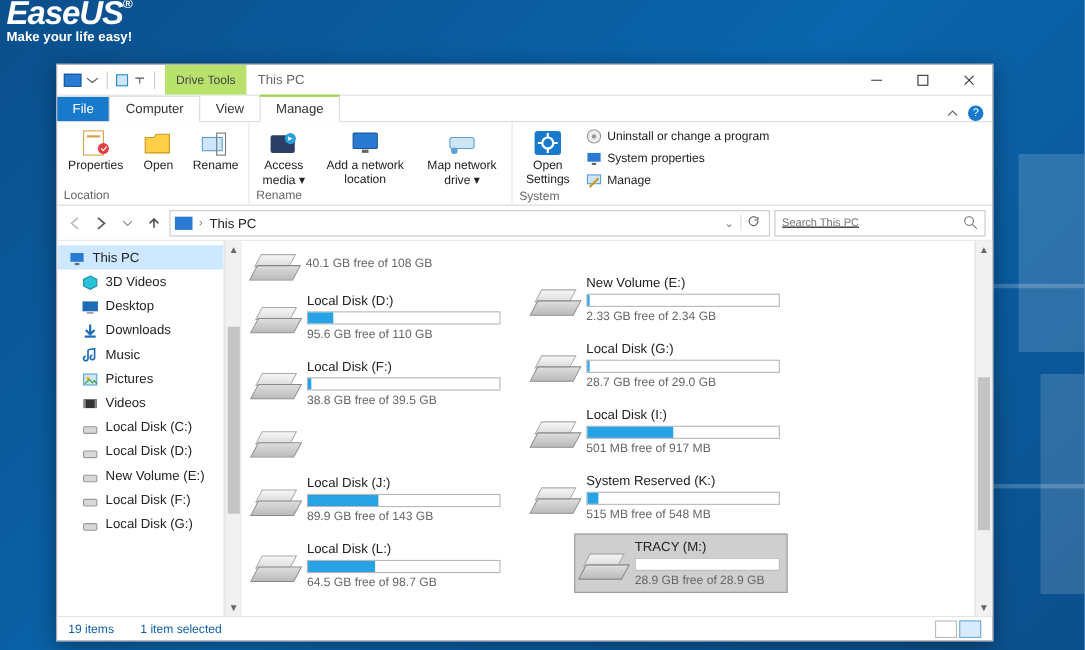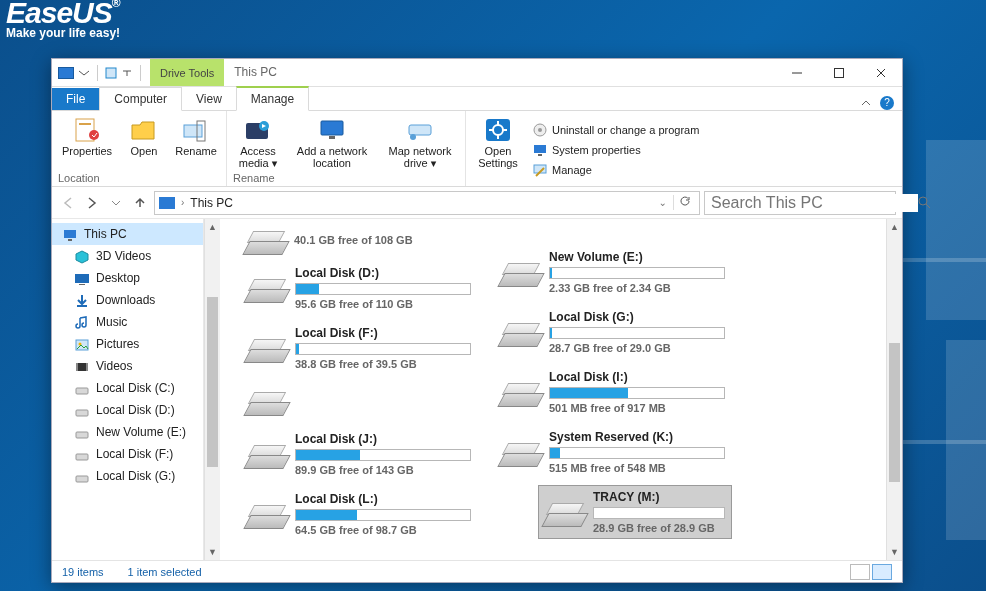--- a/index.html
+++ b/index.html
@@ -70,38 +70,38 @@
   .navarrow.enabled{color:#333;}
   .crumb{flex:1; border:1px solid #c8c8c8; height:24px; display:flex;
          align-items:center; padding:0 4px; gap:6px;}
   .crumb .pc{width:16px;height:12px;background:#2a7ad4;}
   .crumb .bt{font-size:12px;}
   .crumb .gt{color:#777;font-size:10px;}
   .crumb .fill{flex:1;}
   .crumb .ref{width:22px;text-align:center;border-left:1px solid #ddd;color:#555;}
   .searchbox{width:192px;height:24px;border:1px solid #c8c8c8;display:flex;
              align-items:center;padding:0 6px;color:#888;}
-  .searchbox input{border:none;outline:none;flex:1;font-size:16px;}
+  .searchbox input{border:none;outline:none;flex:1;font-size:10px;text-decoration:underline;}
   .searchbox .mag{color:#666;}
 
   
   .body{flex:1;display:flex;min-height:0;}
   .nav{width:152px;border-right:1px solid #e8e8e8;overflow:hidden;padding:4px 0;}
   .nav .item{display:flex;align-items:center;gap:6px;height:22px;padding-left:22px;
              font-size:12px;white-space:nowrap;}
   .nav .item.sel{background:#cde8ff;}
   .nic{width:16px;height:14px;flex-shrink:0;}
   .vsb{width:16px;background:#f1f1f1;border-left:1px solid #e0e0e0;
        display:flex;flex-direction:column;align-items:center;}
   .vsb .arr{height:16px;line-height:16px;font-size:9px;color:#666;}
   .vsb .track{flex:1;width:100%;position:relative;}
   .vsb .thumb{position:absolute;left:2px;right:2px;background:#c4c4c4;}
 
   
-  .content{flex:1;overflow:hidden;padding:6px 20px;font-weight:bold;}
+  .content{flex:1;overflow:hidden;padding:6px 4px;}
   .cols{display:flex;gap:16px;}
   .col{width:238px;display:flex;flex-direction:column;gap:6px;}
   .drive{display:flex;gap:8px;padding:4px 6px;align-items:center;border:1px solid transparent;}
   .drive.sel{background:#cfcfcf;border:1px solid #9a9a9a;margin-left:44px;}
   .dicon{width:40px;height:30px;flex-shrink:0;position:relative;}
   .dicon .slab{position:absolute;inset:auto 0 0 0;height:14px;background:linear-gradient(#ddd,#bbb);
                border:1px solid #888;transform:skewX(-28deg);}
   .dicon .top{position:absolute;left:4px;right:4px;top:6px;height:12px;
               background:linear-gradient(#f6f6f6,#dcdcdc);border:1px solid #aaa;
               transform:skewX(-28deg);}
@@ -303,20 +303,21 @@
             <span class="ic16">
               <svg viewBox="0 0 16 16">
                   <rect x="2" y="3" width="12" height="8" fill="#cfe6f8" stroke="#5aa0d8"></rect>
                   <path d="M4 14l8-8" stroke="#c79a20" stroke-width="2"></path>
                 </svg>
               </span>
             <span>Manage</span>
             </div>
         </div>
       </div>
+      <div class="grp-label">System</div>
     </div>
   </div>
 
   <div class="addrbar">
     <div class="navarrow">
       <svg width="14" height="14">
           <path d="M10 2L4 7l6 5" stroke="#bbb" fill="none" stroke-width="1.5"></path>
         </svg>
       </div>
     <div class="navarrow enabled">

